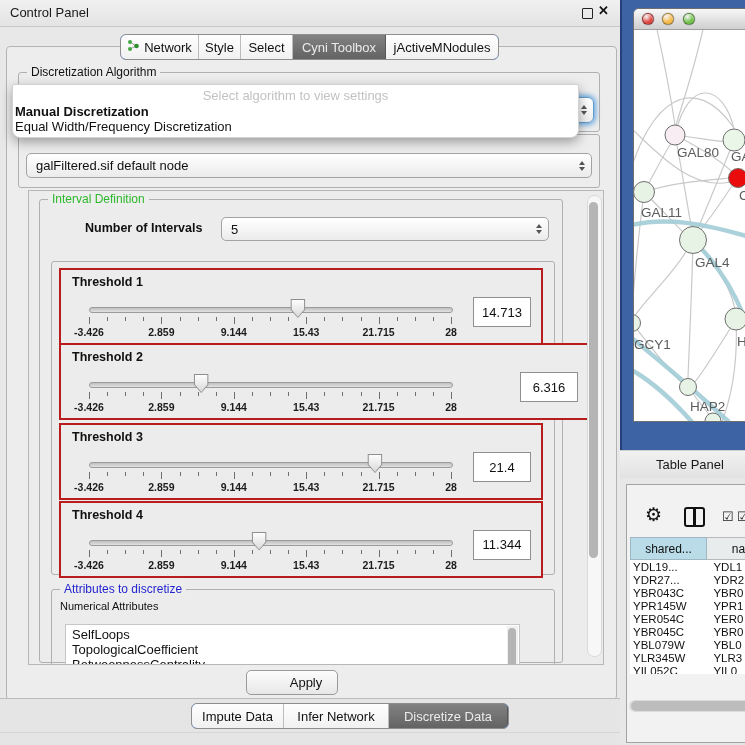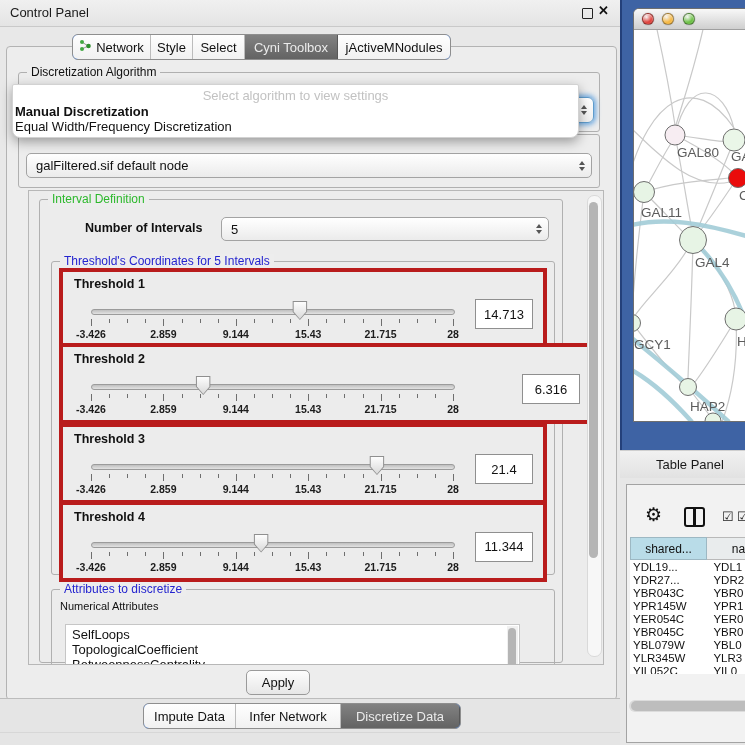--- a/index.html
+++ b/index.html
@@ -7,21 +7,21 @@
   #root{position:relative;width:745px;height:745px;background:#e8e8e8;overflow:hidden;font-size:13px;color:#111;}
   .abs{position:absolute;}
 
   
   #titlebar{position:absolute;left:0;top:0;width:620px;height:26px;background:linear-gradient(#f0f0f0,#e4e4e4);border-bottom:1px solid #c9c9c9;}
   #titlebar .t{position:absolute;left:10px;top:5px;font-size:13px;color:#1a1a1a;}
   #float-btn{position:absolute;left:582px;top:8px;width:9px;height:9px;border:1.6px solid #222;border-radius:1px;}
   #close-btn{position:absolute;left:598px;top:3px;font-size:13px;font-weight:700;color:#111;}
   #content-panel{position:absolute;left:6px;top:46px;width:609px;height:652px;background:#ededed;border:1px solid #b3b3b3;border-radius:4px;}
 
-  .tabstrip{position:absolute;display:flex;height:24px;border:1px solid #8e8e8e;border-radius:6px;overflow:hidden;background:#3b82f6;z-index:5;}
+  .tabstrip{position:absolute;display:flex;height:24px;border:1px solid #8e8e8e;border-radius:6px;overflow:hidden;background:#3b82f6;z-index:5;margin-left:48px;}
   #top-tabs{left:72px;top:34px;}
   #bottom-tabs{left:143px;top:703px;}
   .seg{display:flex;align-items:center;justify-content:center;gap:4px;background:linear-gradient(#fefefe,#f1f1f1);border-right:1px solid #bcbcbc;font-size:13px;color:#111;box-sizing:border-box;}
   .seg:last-child{border-right:none;}
   .seg.sel{background:linear-gradient(#828282,#636363);color:#ebebeb;border-right:1px solid #575757;}
 
   fieldset{position:absolute;margin:0;padding:0;border:1px solid #b0b0b0;border-radius:3px;background:transparent;}
   .legend{position:absolute;top:-8px;left:8px;background:#ededed;padding:0 4px;font-size:12px;white-space:nowrap;}
   .legend.green{color:#2db82d;}
   .legend.blue{color:#2424cf;}
@@ -37,36 +37,36 @@
   #algo-popup .opt1{position:absolute;left:2px;top:19px;font-weight:700;font-size:13px;}
   #algo-popup .opt2{position:absolute;left:2px;top:34px;font-size:13px;}
   #algo-combo-focus{position:absolute;left:540px;top:97px;width:52px;height:24px;border:1px solid #5f9ccc;border-radius:6px;background:linear-gradient(#fff,#eee);box-shadow:0 0 5px 2px rgba(88,158,222,.85);z-index:10;}
 
   
   #scrollarea{position:absolute;left:28px;top:190px;width:574px;height:473px;border:1px solid #b7b7b7;overflow:hidden;background:#ececec;}
   .vsb{position:absolute;background:#f7f7f7;border:1px solid #d9d9d9;border-radius:7px;}
   .vsb .vthumb{position:absolute;left:1px;width:9px;background:#b5b5b5;border-radius:5px;}
 
   
-  .th-panel{position:absolute;left:7px;width:480px;height:73px;border:4px solid #b91c1c;background:#ececec;}
+  .th-panel{position:absolute;left:7px;width:480px;height:73px;border:2px solid #b91c1c;background:#ececec;}
   .th-label{position:absolute;left:11px;top:5px;font-weight:700;font-size:12.5px;}
   .track{position:absolute;left:28px;top:37px;width:362px;height:4px;border:1px solid #9b9b9b;border-radius:3px;background:linear-gradient(#bfbfbf,#e2e2e2);}
   .thumb{position:absolute;top:29px;width:15px;height:19px;transform:translateX(-50%);clip-path:polygon(0 0,100% 0,100% 55%,50% 100%,0 55%);background:#8f8f8f;}
   .thumb i{position:absolute;left:1px;top:1px;right:1px;bottom:1px;clip-path:polygon(0 0,100% 0,100% 55%,50% 100%,0 55%);background:linear-gradient(#fdfdfd,#d9d9d9);}
   .tick{position:absolute;width:1px;background:#6e6e6e;top:47px;}
   .tlab{position:absolute;top:56px;font-size:10.5px;font-weight:700;color:#1c1c1c;transform:translateX(-50%);}
   .vbox{position:absolute;right:10px;top:27px;width:56px;height:28px;background:#fff;border:1px solid #8f8f8f;display:flex;align-items:center;justify-content:center;font-size:13px;}
 
   
   #attr-list{position:absolute;left:13px;top:34px;width:453px;height:70px;background:#fff;border:1px solid #c6c6c6;}
   .attr-item{position:absolute;left:6px;font-size:13px;white-space:nowrap;}
   #attr-vsb{position:absolute;right:1px;top:1px;width:11px;bottom:1px;background:#f0f0f0;}
   #attr-vsb .vthumb{position:absolute;left:1px;top:2px;width:8px;height:60px;background:#b5b5b5;border-radius:4px;}
 
-  #apply-btn{position:absolute;left:246px;top:670px;width:62px;height:23px;border:1px solid #9a9a9a;border-radius:5px;background:linear-gradient(#fdfdfd,#e7e7e7);font-size:13px;display:flex;align-items:center;justify-content:center;}
+  #apply-btn{position:absolute;left:246px;top:670px;width:62px;height:23px;border:1px solid #9a9a9a;border-radius:5px;background:linear-gradient(#fdfdfd,#e7e7e7);font-size:13px;display:flex;align-items:center;justify-content:center;padding-left:28px;}
   #bottom-bar{position:absolute;left:0;top:698px;width:620px;height:47px;background:#e5e5e5;border-top:1px solid #bcbcbc;}
   #bottom-bar .line{position:absolute;left:0;right:0;top:33px;border-top:1px solid #d7d7d7;}
 
   
   #blue-frame{position:absolute;left:620px;top:0;width:125px;height:450px;border-left:2px solid #24407a;}
   #mac-window{position:absolute;left:11px;top:8px;width:124px;height:412px;background:#fff;border:1px solid #6f6f6f;border-radius:6px 6px 0 0;overflow:hidden;}
   #mac-titlebar{position:absolute;left:0;top:0;right:0;height:20px;background:linear-gradient(#f8f8f8,#cfcfcf);border-bottom:1px solid #9f9f9f;}
   .light{position:absolute;top:4px;width:12px;height:12px;border-radius:50%;box-shadow:inset 0 1px 2px rgba(255,255,255,.7),0 0 1px rgba(0,0,0,.6);}
   #net-canvas{position:absolute;left:0;top:21px;}
 
@@ -164,21 +164,20 @@
     <span class="abs" style="left:56px;top:30px;font-weight:700;font-size:12.5px;">Number of Intervals</span>
     <div class="combo" style="left:192px;top:26px;width:328px;height:24px;">
       <span>5</span>
       <span class="stepper">
           <span class="arr-up"></span>
           <span class="arr-dn"></span>
         </span>
     </div>
 
     <fieldset id="th-group" style="left:22px;top:70px;width:502px;height:312px;">
-      <span class="legend blue">Threshold's Coordinates for 5 Intervals</span>
     <div class="th-panel" style="top: 6px;">
           <div class="th-label">Threshold 1</div>
           <div class="track"></div>
           <div class="thumb" style="left: 236.874px;">
             <i></i>
           </div>
           <div class="tick" style="left: 28px; height: 7px;"></div>
           <div class="tick" style="left: 46.1px; height: 4px;"></div>
           <div class="tick" style="left: 64.2px; height: 4px;"></div>
           <div class="tick" style="left: 82.3px; height: 4px;"></div>

